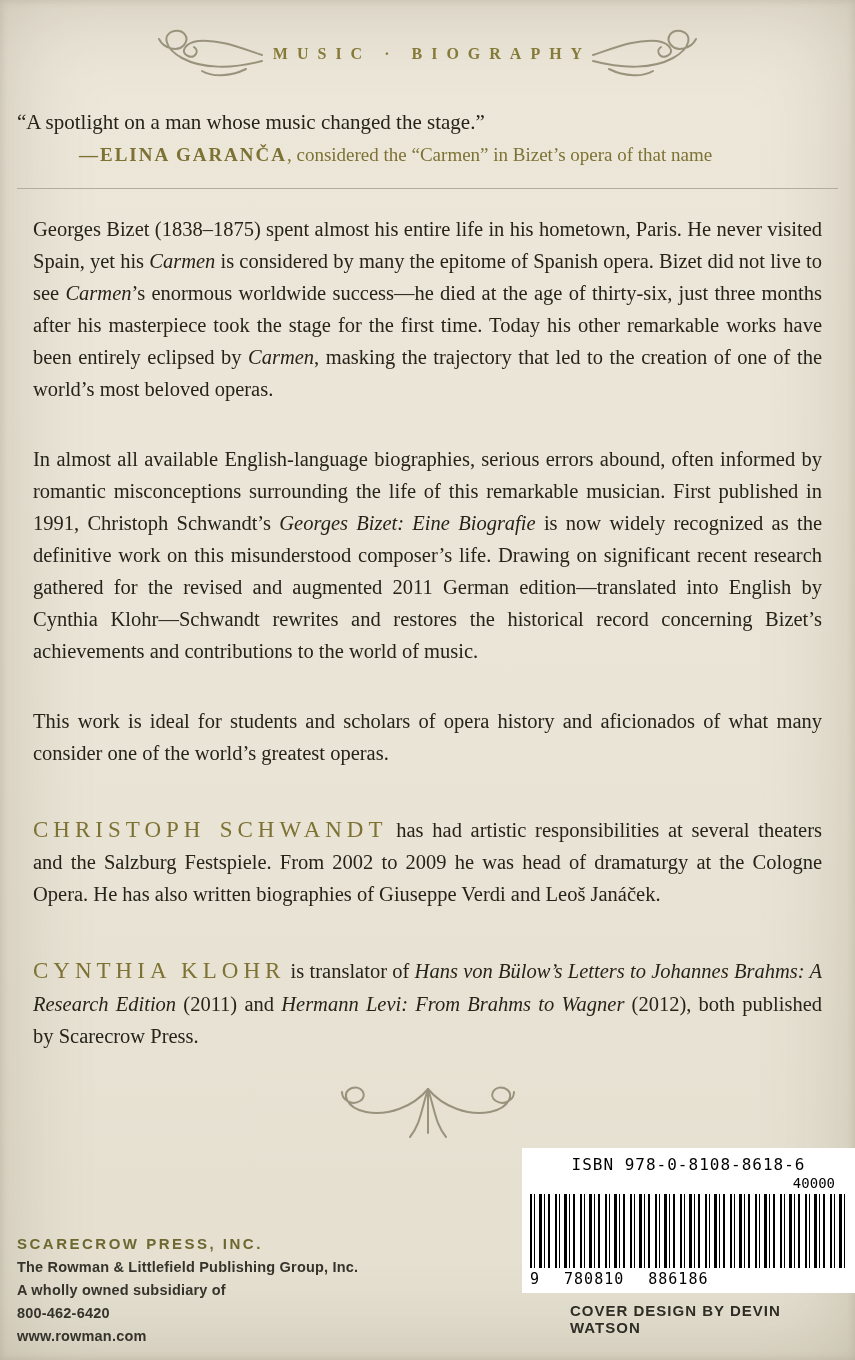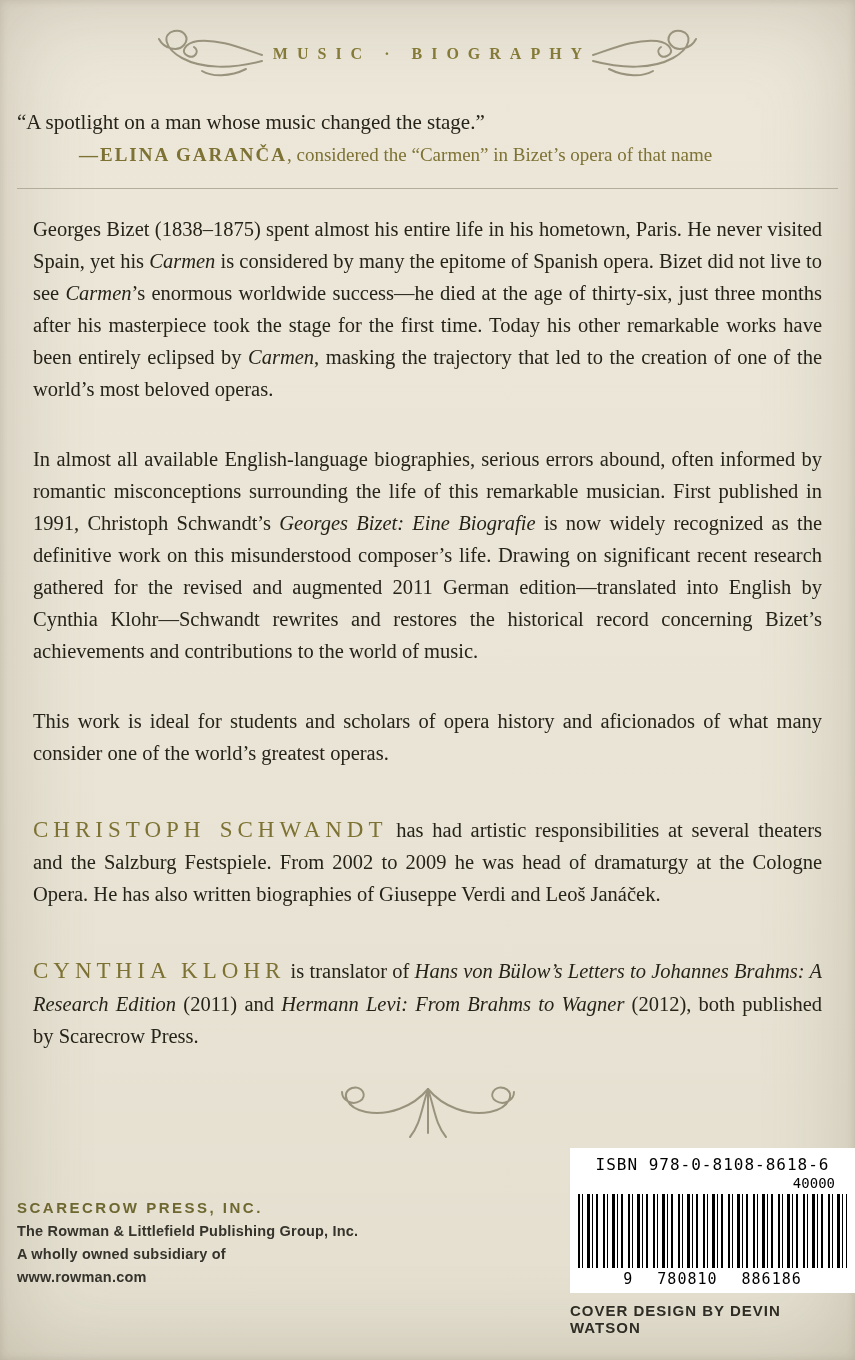--- a/index.html
+++ b/index.html
@@ -45,28 +45,28 @@
   }
   .bio{margin-top:42px;}
   
   .flourish-center{display:flex;justify-content:center;margin-top:26px;}
   
   .publisher{
     position:absolute;left:17px;top:1199px;
     font-family:"Liberation Sans", sans-serif;
   }
   .publisher-name{
-    font-weight:bold;font-size:15px;letter-spacing:2.5px;color:#6e6730;
+    font-weight:bold;font-size:15px;letter-spacing:2.5px;color:#6e6730;margin-top:36px;
   }
   .publisher-line{
     font-weight:bold;font-size:14.5px;color:#35332b;margin-top:7px;letter-spacing:.2px;
   }
   
   .barcode-box{
-    position:absolute;right:0;top:1148px;width:285px;
+    position:absolute;right:0;top:1148px;width:333px;
     background:#ffffff;box-sizing:border-box;padding:7px 8px 5px 8px;
   }
   .isbn-line{
     font-family:"DejaVu Sans Mono", monospace;font-size:16px;letter-spacing:1px;
     color:#000;text-align:center;white-space:nowrap;
   }
   .price-line{
     font-family:"DejaVu Sans Mono", monospace;font-size:14px;color:#000;
     text-align:right;padding-right:12px;margin-top:1px;
   }
@@ -79,21 +79,21 @@
       #fff 5px,#fff 9px,
       #000 9px,#000 12px,
       #fff 12px,#fff 14px,
       #000 14px,#000 15px,
       #fff 15px,#fff 18px,
       #000 18px,#000 20px,
       #fff 20px,#fff 25px);
   }
   .digits{
     font-family:"DejaVu Sans Mono", monospace;font-size:15px;color:#000;
-    text-align:center;word-spacing:14px;margin-top:2px;letter-spacing:1px;
+    text-align:left;word-spacing:14px;margin-top:2px;letter-spacing:1px;
   }
   .credit{
     position:absolute;right:4px;top:1302px;width:281px;
     font-family:"Liberation Sans", sans-serif;font-size:15px;font-weight:bold;
     letter-spacing:1px;color:#2e2c24;text-align:left;
   }
 </style>
 </head>
 <body>
 
@@ -144,20 +144,21 @@
         <path d="M110,10 C117,32 118,46 128,58"></path>
         <path d="M110,10 C110,30 110,44 110,54"></path>
       </g>
     </svg>
   </div>
 
   <div class="publisher">
     <div class="publisher-name">SCARECROW PRESS, INC.</div>
     <div class="publisher-line">The Rowman &amp; Littlefield Publishing Group, Inc.</div>
     <div class="publisher-line">A wholly owned subsidiary of</div>
+    <div class="publisher-line">800-462-6420</div>
     <div class="publisher-line">www.rowman.com</div>
   </div>
 
   <div class="barcode-box">
     <div class="isbn-line">ISBN 978-0-8108-8618-6</div>
     <div class="price-line">40000</div>
     <div class="bars"></div>
     <div class="digits">9 780810 886186</div>
   </div>
 

